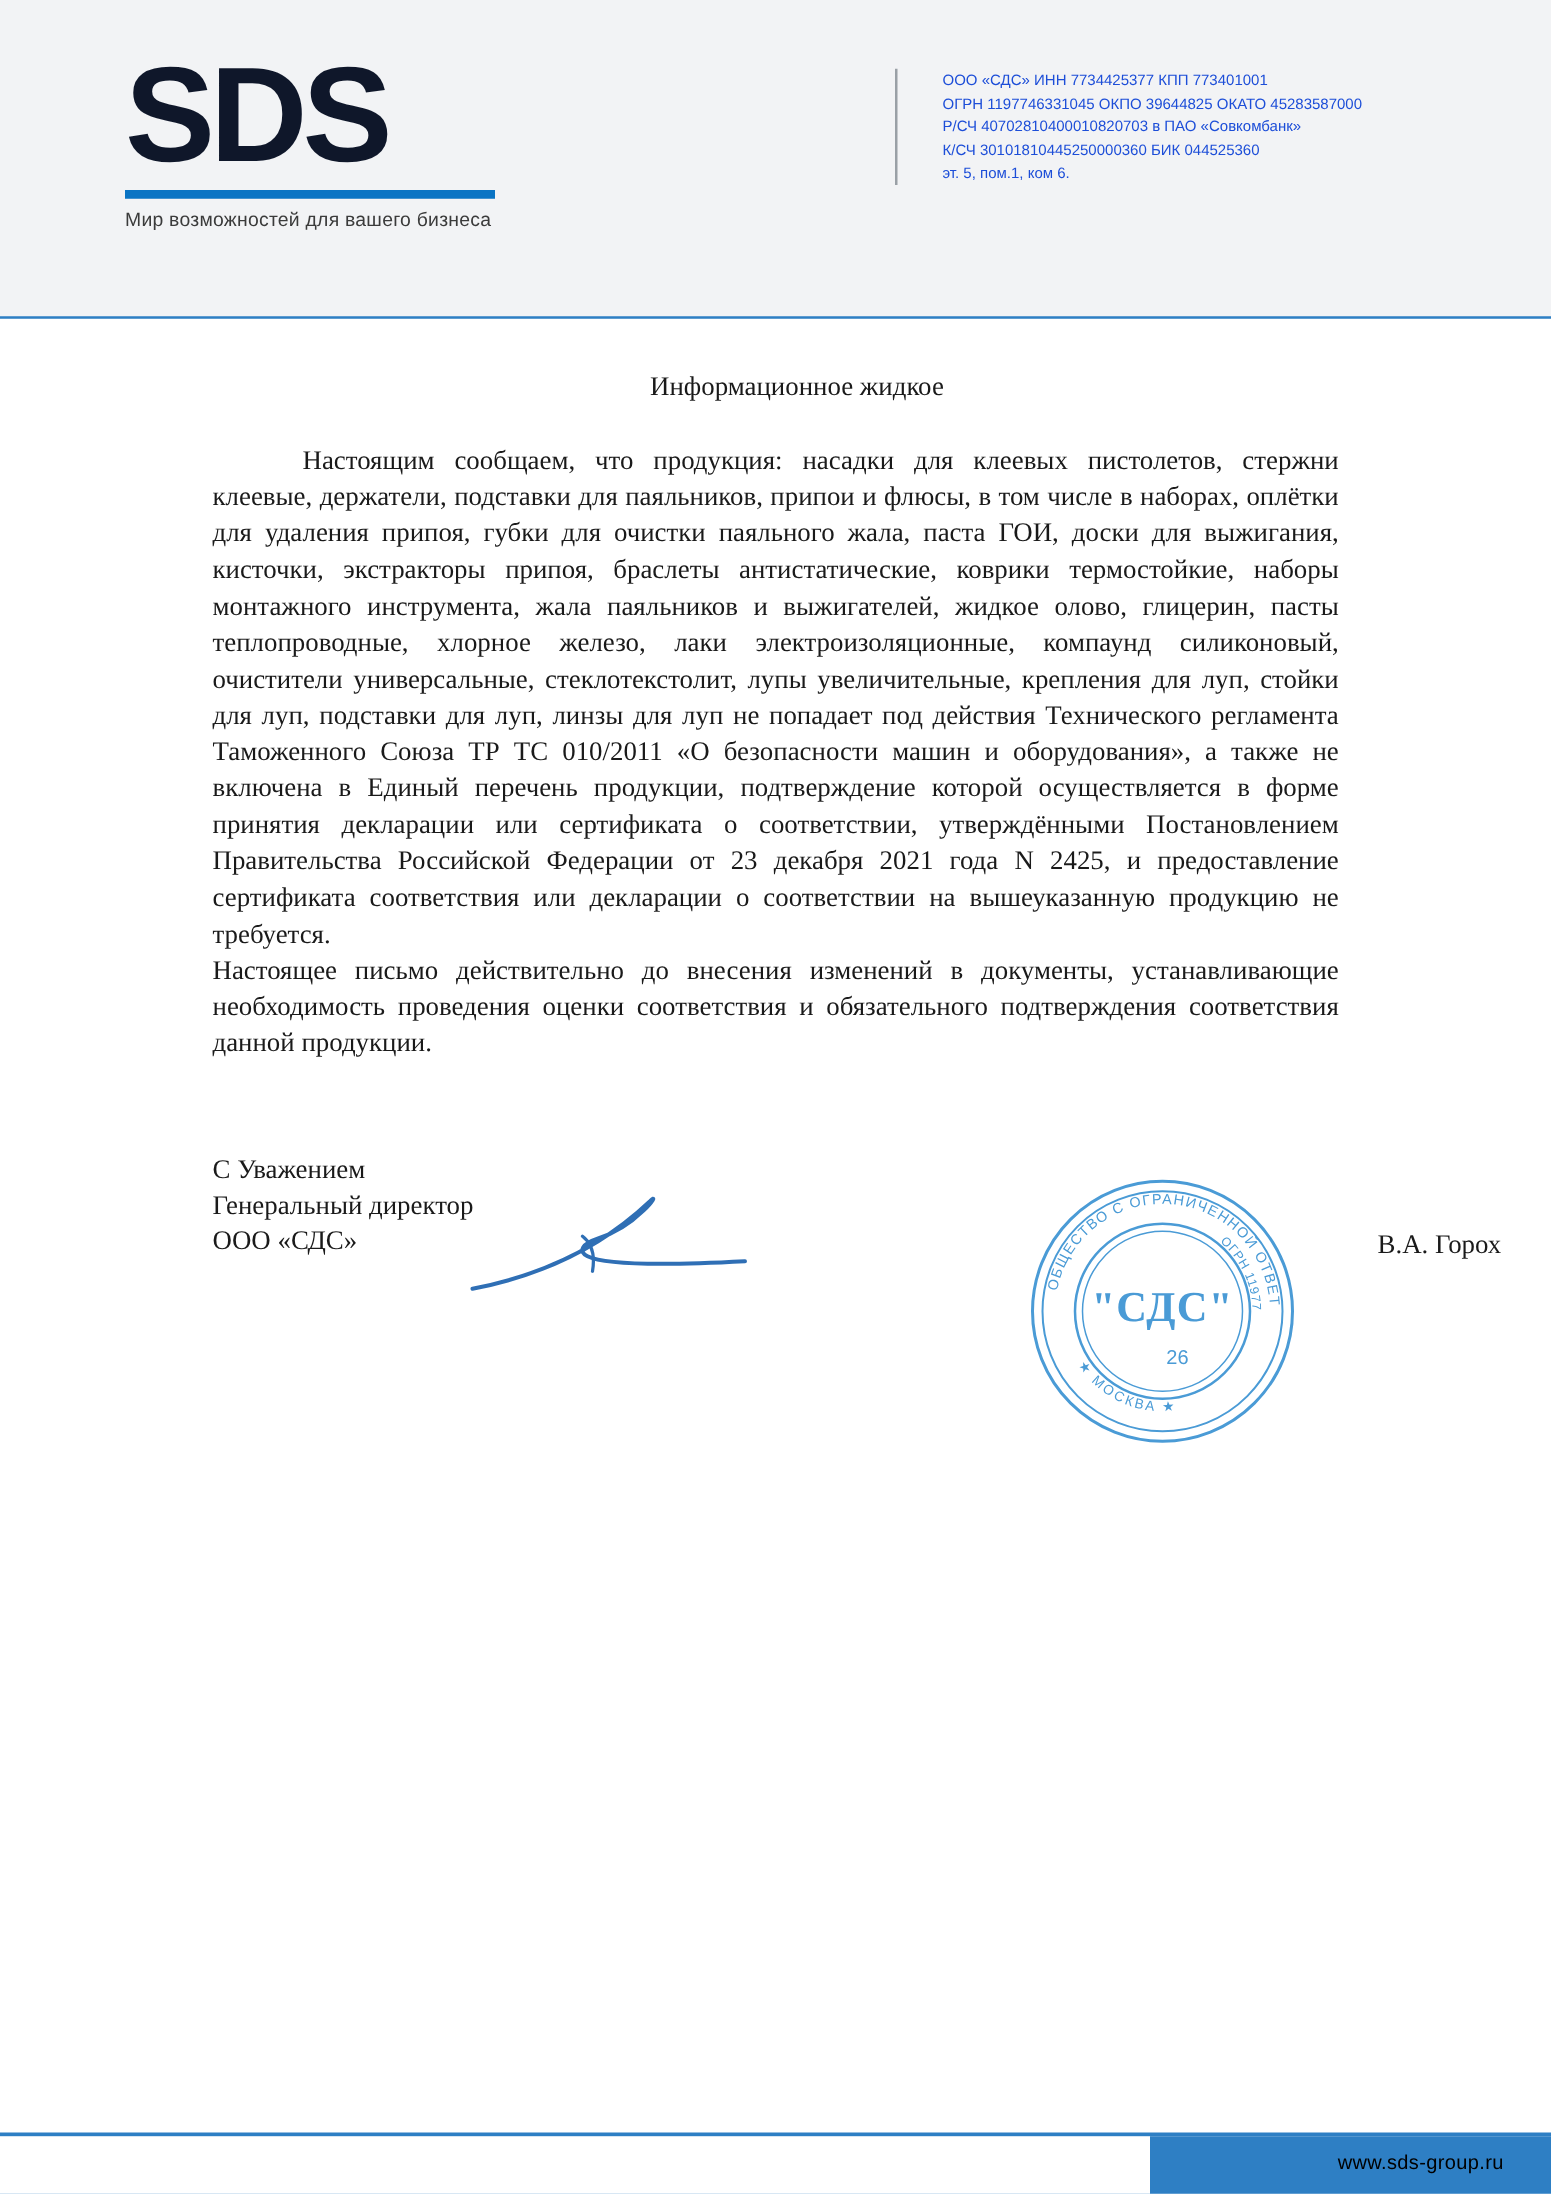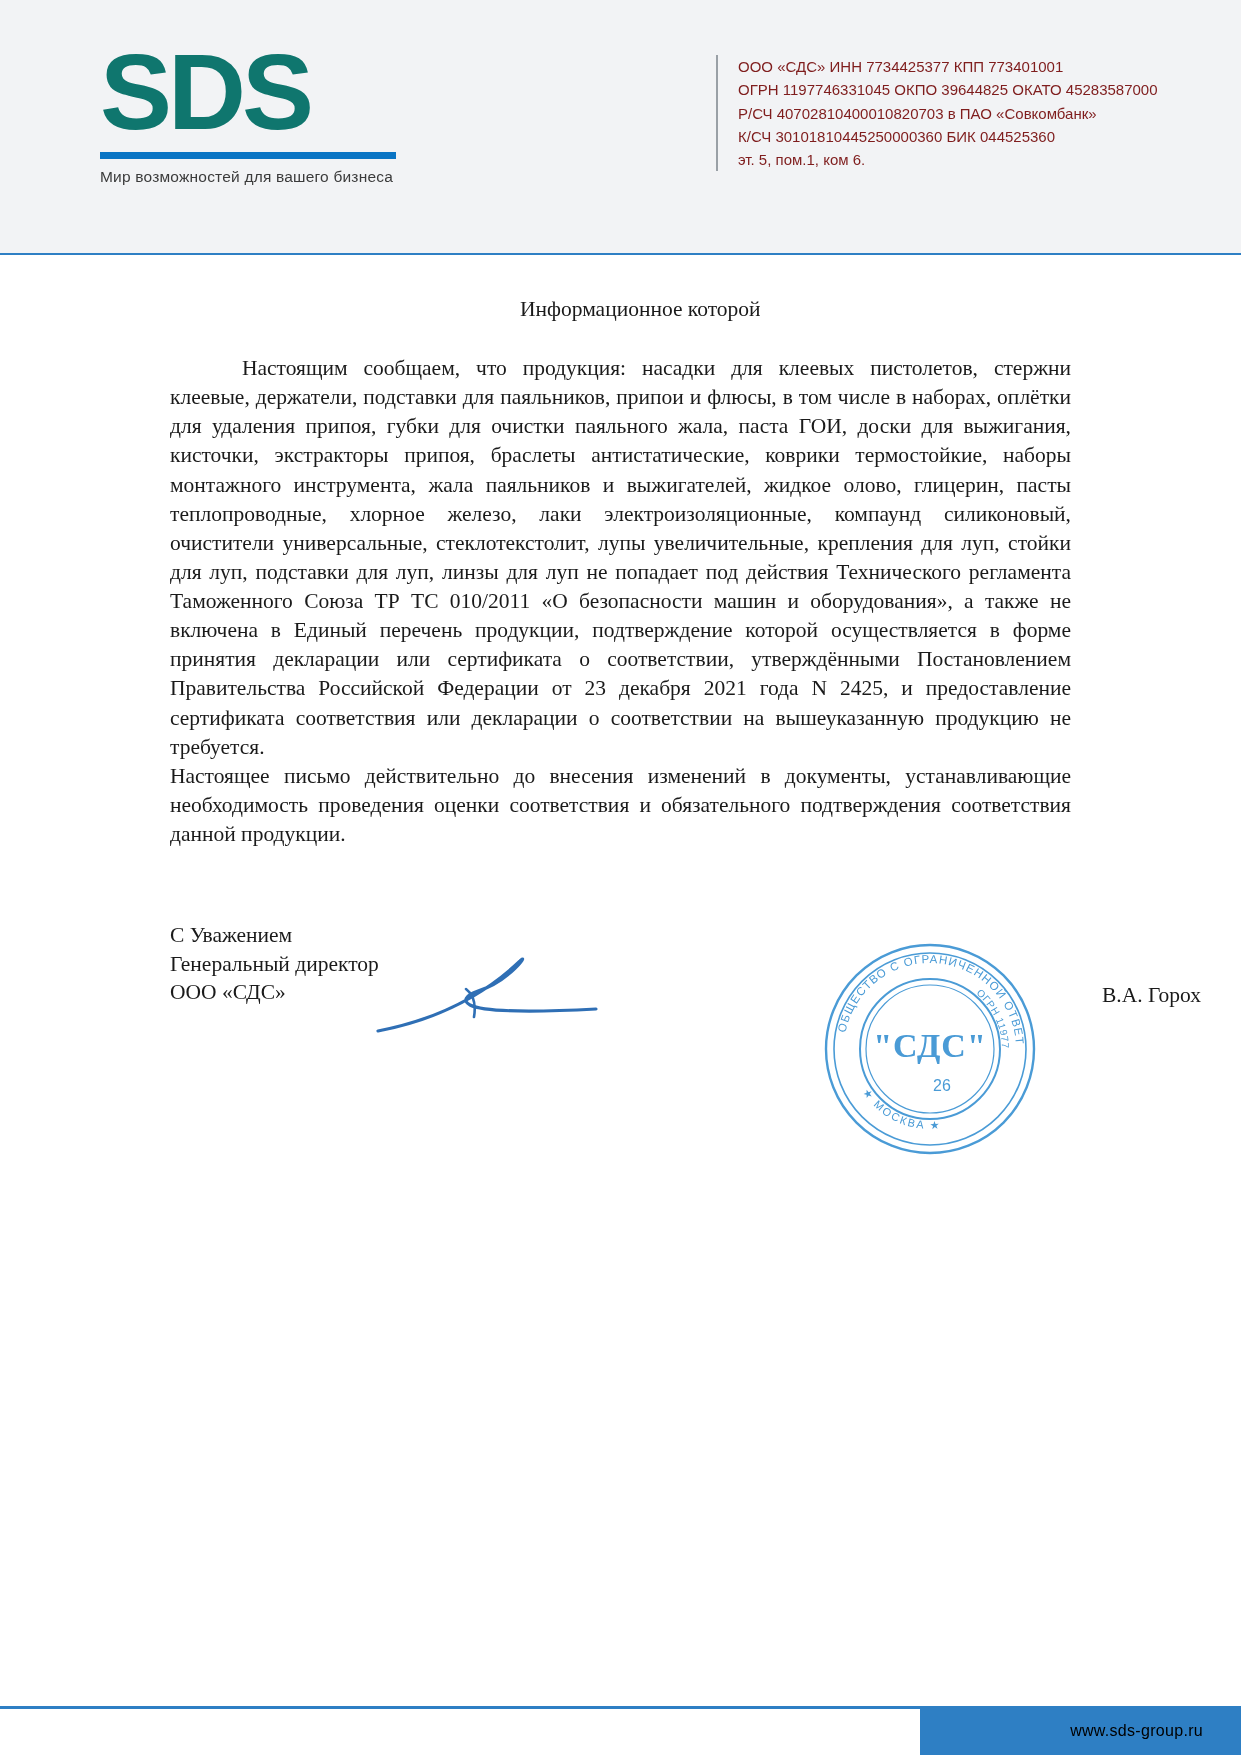--- a/index.html
+++ b/index.html
@@ -31,21 +31,21 @@
     position: absolute;
     left: 100px;
     top: 38px;
     width: 310px;
   }
   .logo-text {
     font-family: "Liberation Sans", sans-serif;
     font-weight: bold;
     font-size: 108px;
     letter-spacing: -4px;
-    color: #0f766e;
+    color: #0f172a;
     line-height: 1;
     margin: 0;
     padding: 0;
   }
   .logo-rule {
     width: 296px;
     height: 7px;
     background: #0a74c4;
     margin-top: 6px;
   }
@@ -56,24 +56,24 @@
     margin-top: 9px;
     letter-spacing: 0.2px;
   }
 
   .requisites {
     position: absolute;
     left: 716px;
     top: 55px;
     width: 470px;
     border-left: 2px solid #9aa0a6;
-    padding-left: 20px;
-    font-family: "Liberation Sans", sans-serif;
-    font-size: 15px;
-    color: #7f1d1d;
+    padding-left: 36px;
+    font-family: "Liberation Sans", sans-serif;
+    font-size: 12px;
+    color: #1d4ed8;
     line-height: 1.55;
   }
   .requisites div { white-space: nowrap; }
 
   
   .page-body {
     position: absolute;
     top: 255px; left: 0;
     width: 1241px;
   }
@@ -181,21 +181,21 @@
     <div>Р/СЧ 40702810400010820703 в ПАО «Совкомбанк»</div>
     <div>К/СЧ 30101810445250000360    БИК 044525360</div>
     <div>эт. 5, пом.1, ком 6.</div>
   </div>
 
 </div>
 
 <div class="page-body">
 
 
-  <div class="doc-title">Информационное которой</div>
+  <div class="doc-title">Информационное жидкое</div>
 
   <div class="letter-text">
     <p class="indent">Настоящим сообщаем, что продукция: насадки для клеевых пистолетов, стержни клеевые, держатели, подставки для паяльников, припои и флюсы, в том числе в наборах, оплётки для удаления припоя, губки для очистки паяльного жала, паста ГОИ, доски для выжигания, кисточки, экстракторы припоя, браслеты антистатические, коврики термостойкие, наборы монтажного инструмента, жала паяльников и выжигателей, жидкое олово, глицерин, пасты теплопроводные, хлорное железо, лаки электроизоляционные, компаунд силиконовый, очистители универсальные, стеклотекстолит, лупы увеличительные, крепления для луп, стойки для луп, подставки для луп, линзы для луп не попадает под действия Технического регламента Таможенного Союза ТР ТС 010/2011 «О безопасности  машин и оборудования», а также не включена в Единый перечень продукции, подтверждение которой осуществляется в форме принятия декларации или сертификата о соответствии, утверждёнными Постановлением Правительства Российской Федерации от 23 декабря 2021 года N 2425, и предоставление сертификата соответствия или декларации о соответствии на вышеуказанную продукцию не требуется.</p>
     <p>Настоящее письмо действительно до внесения изменений в документы, устанавливающие необходимость проведения оценки соответствия и обязательного подтверждения соответствия данной продукции.</p>
   </div>
 
   <div class="sign-area">
 
     <div class="sign-left">
       <div>С Уважением</div>

